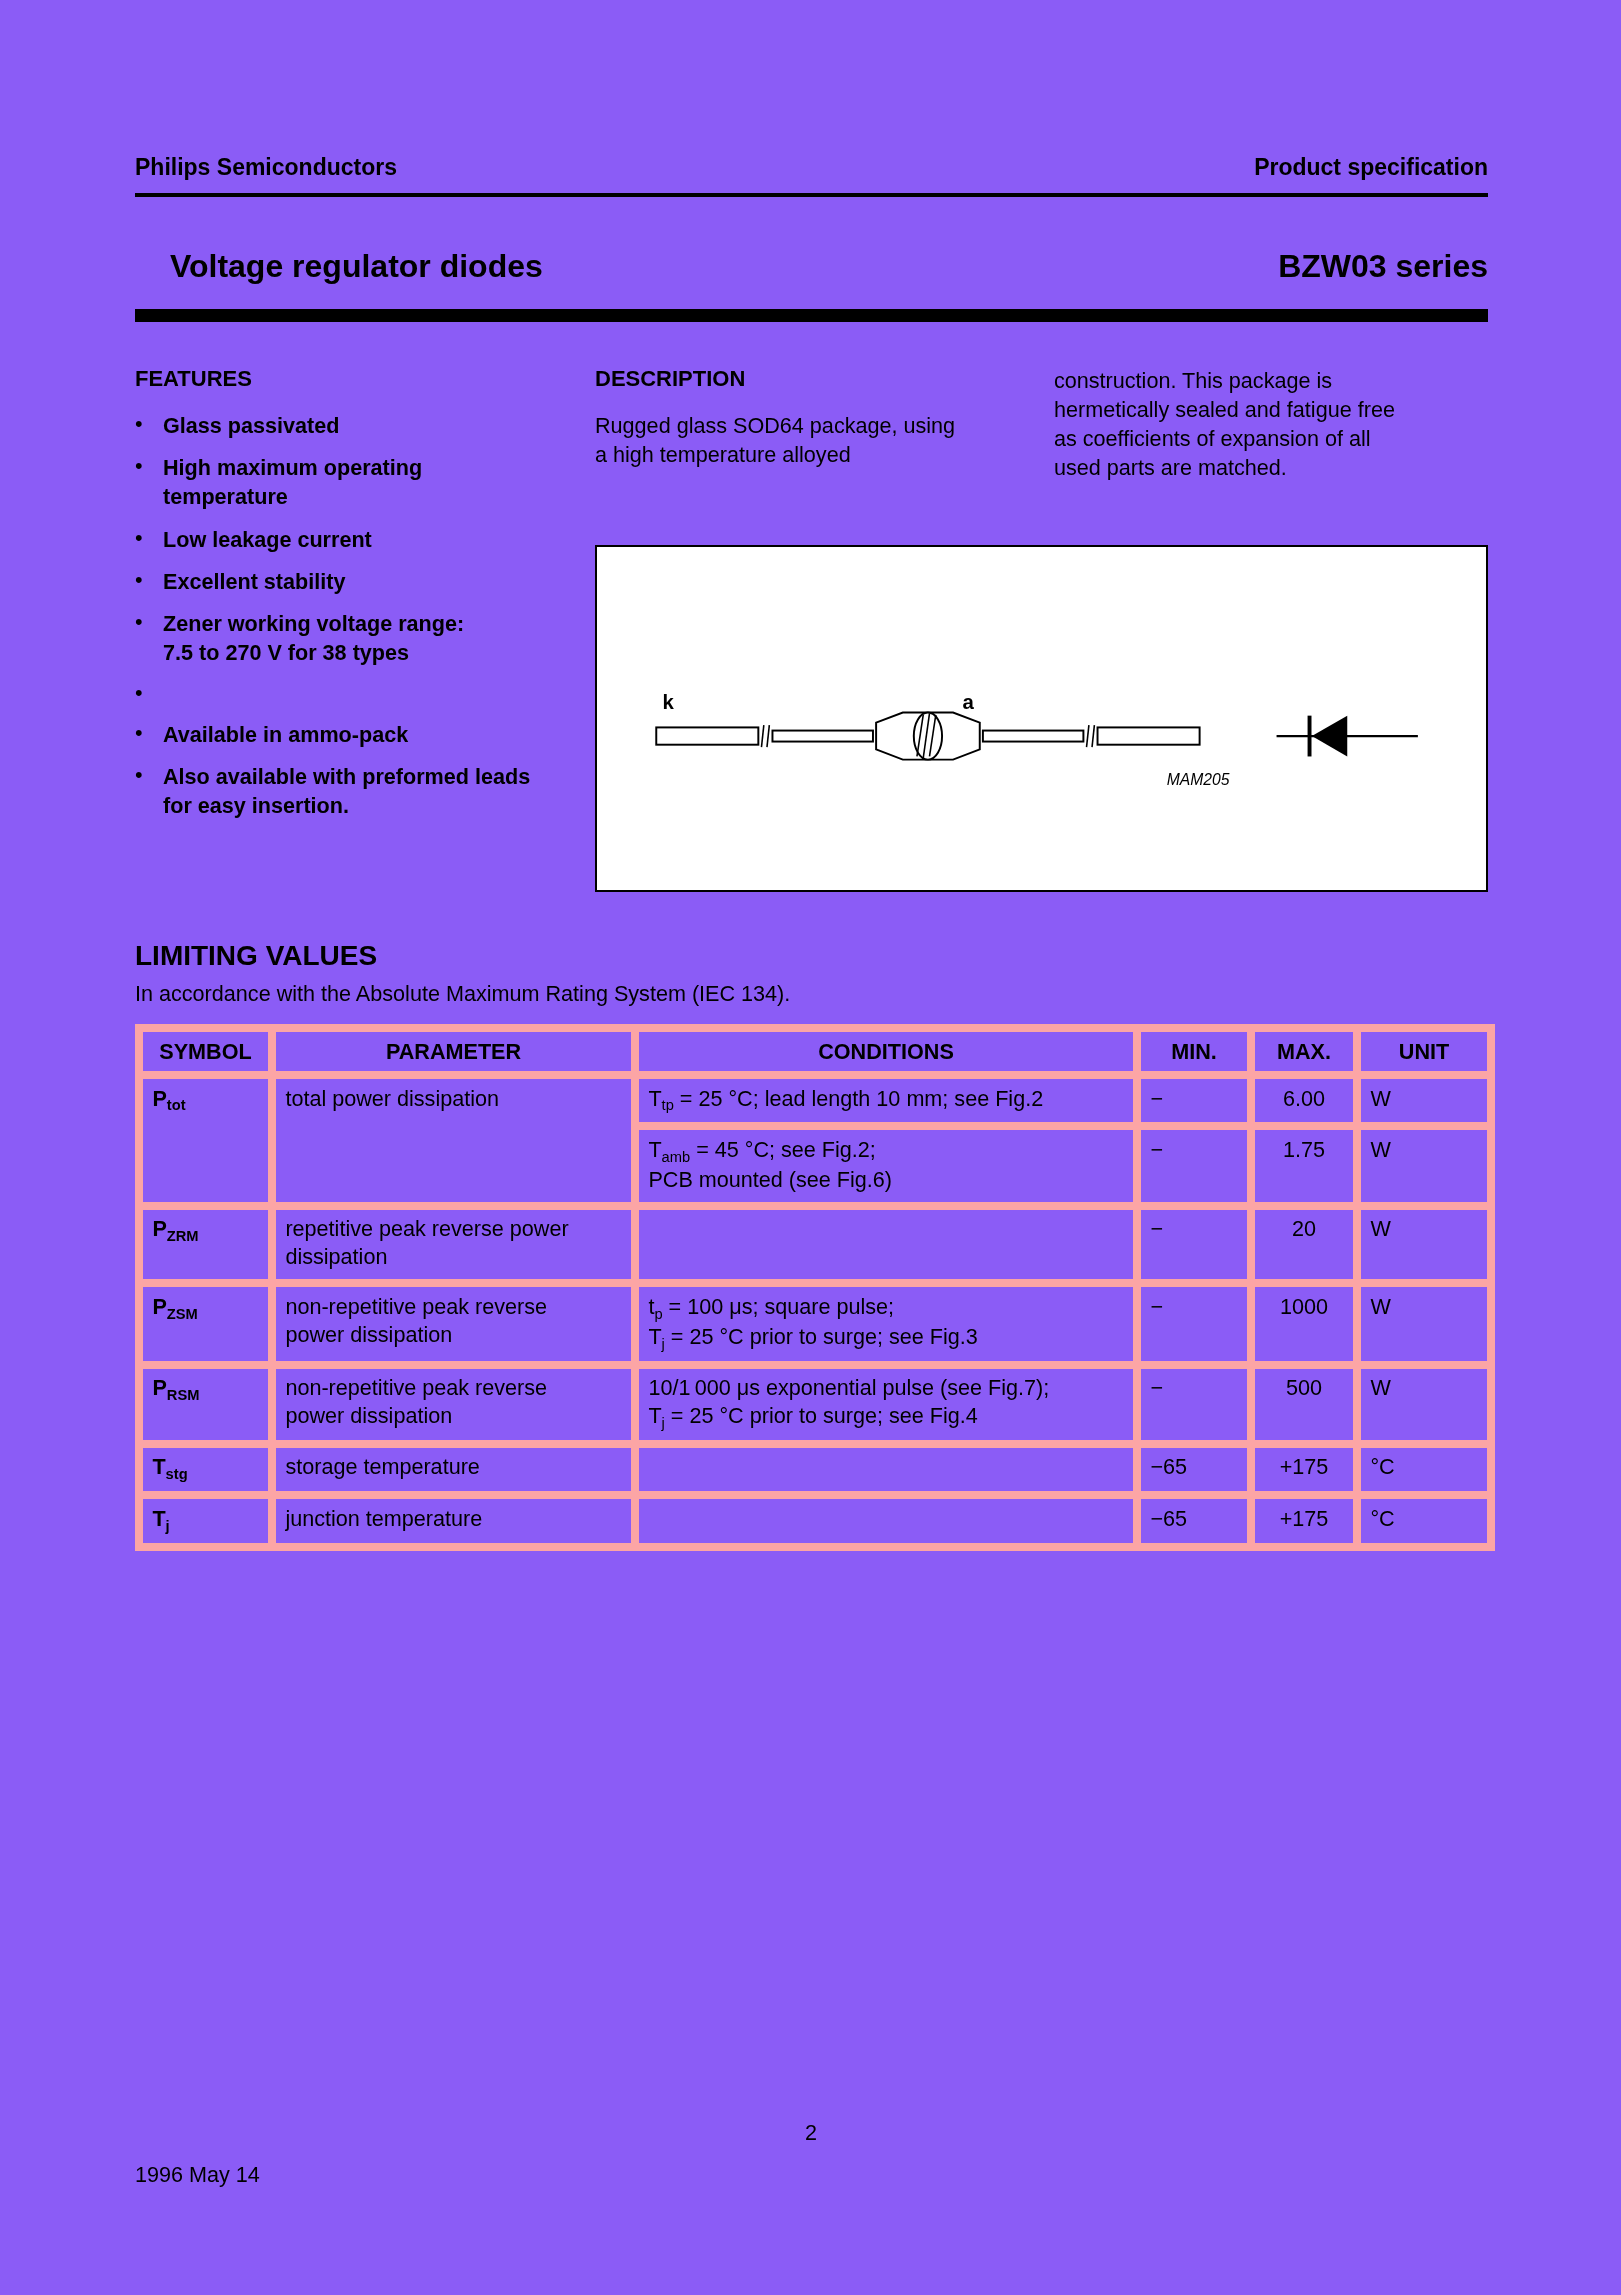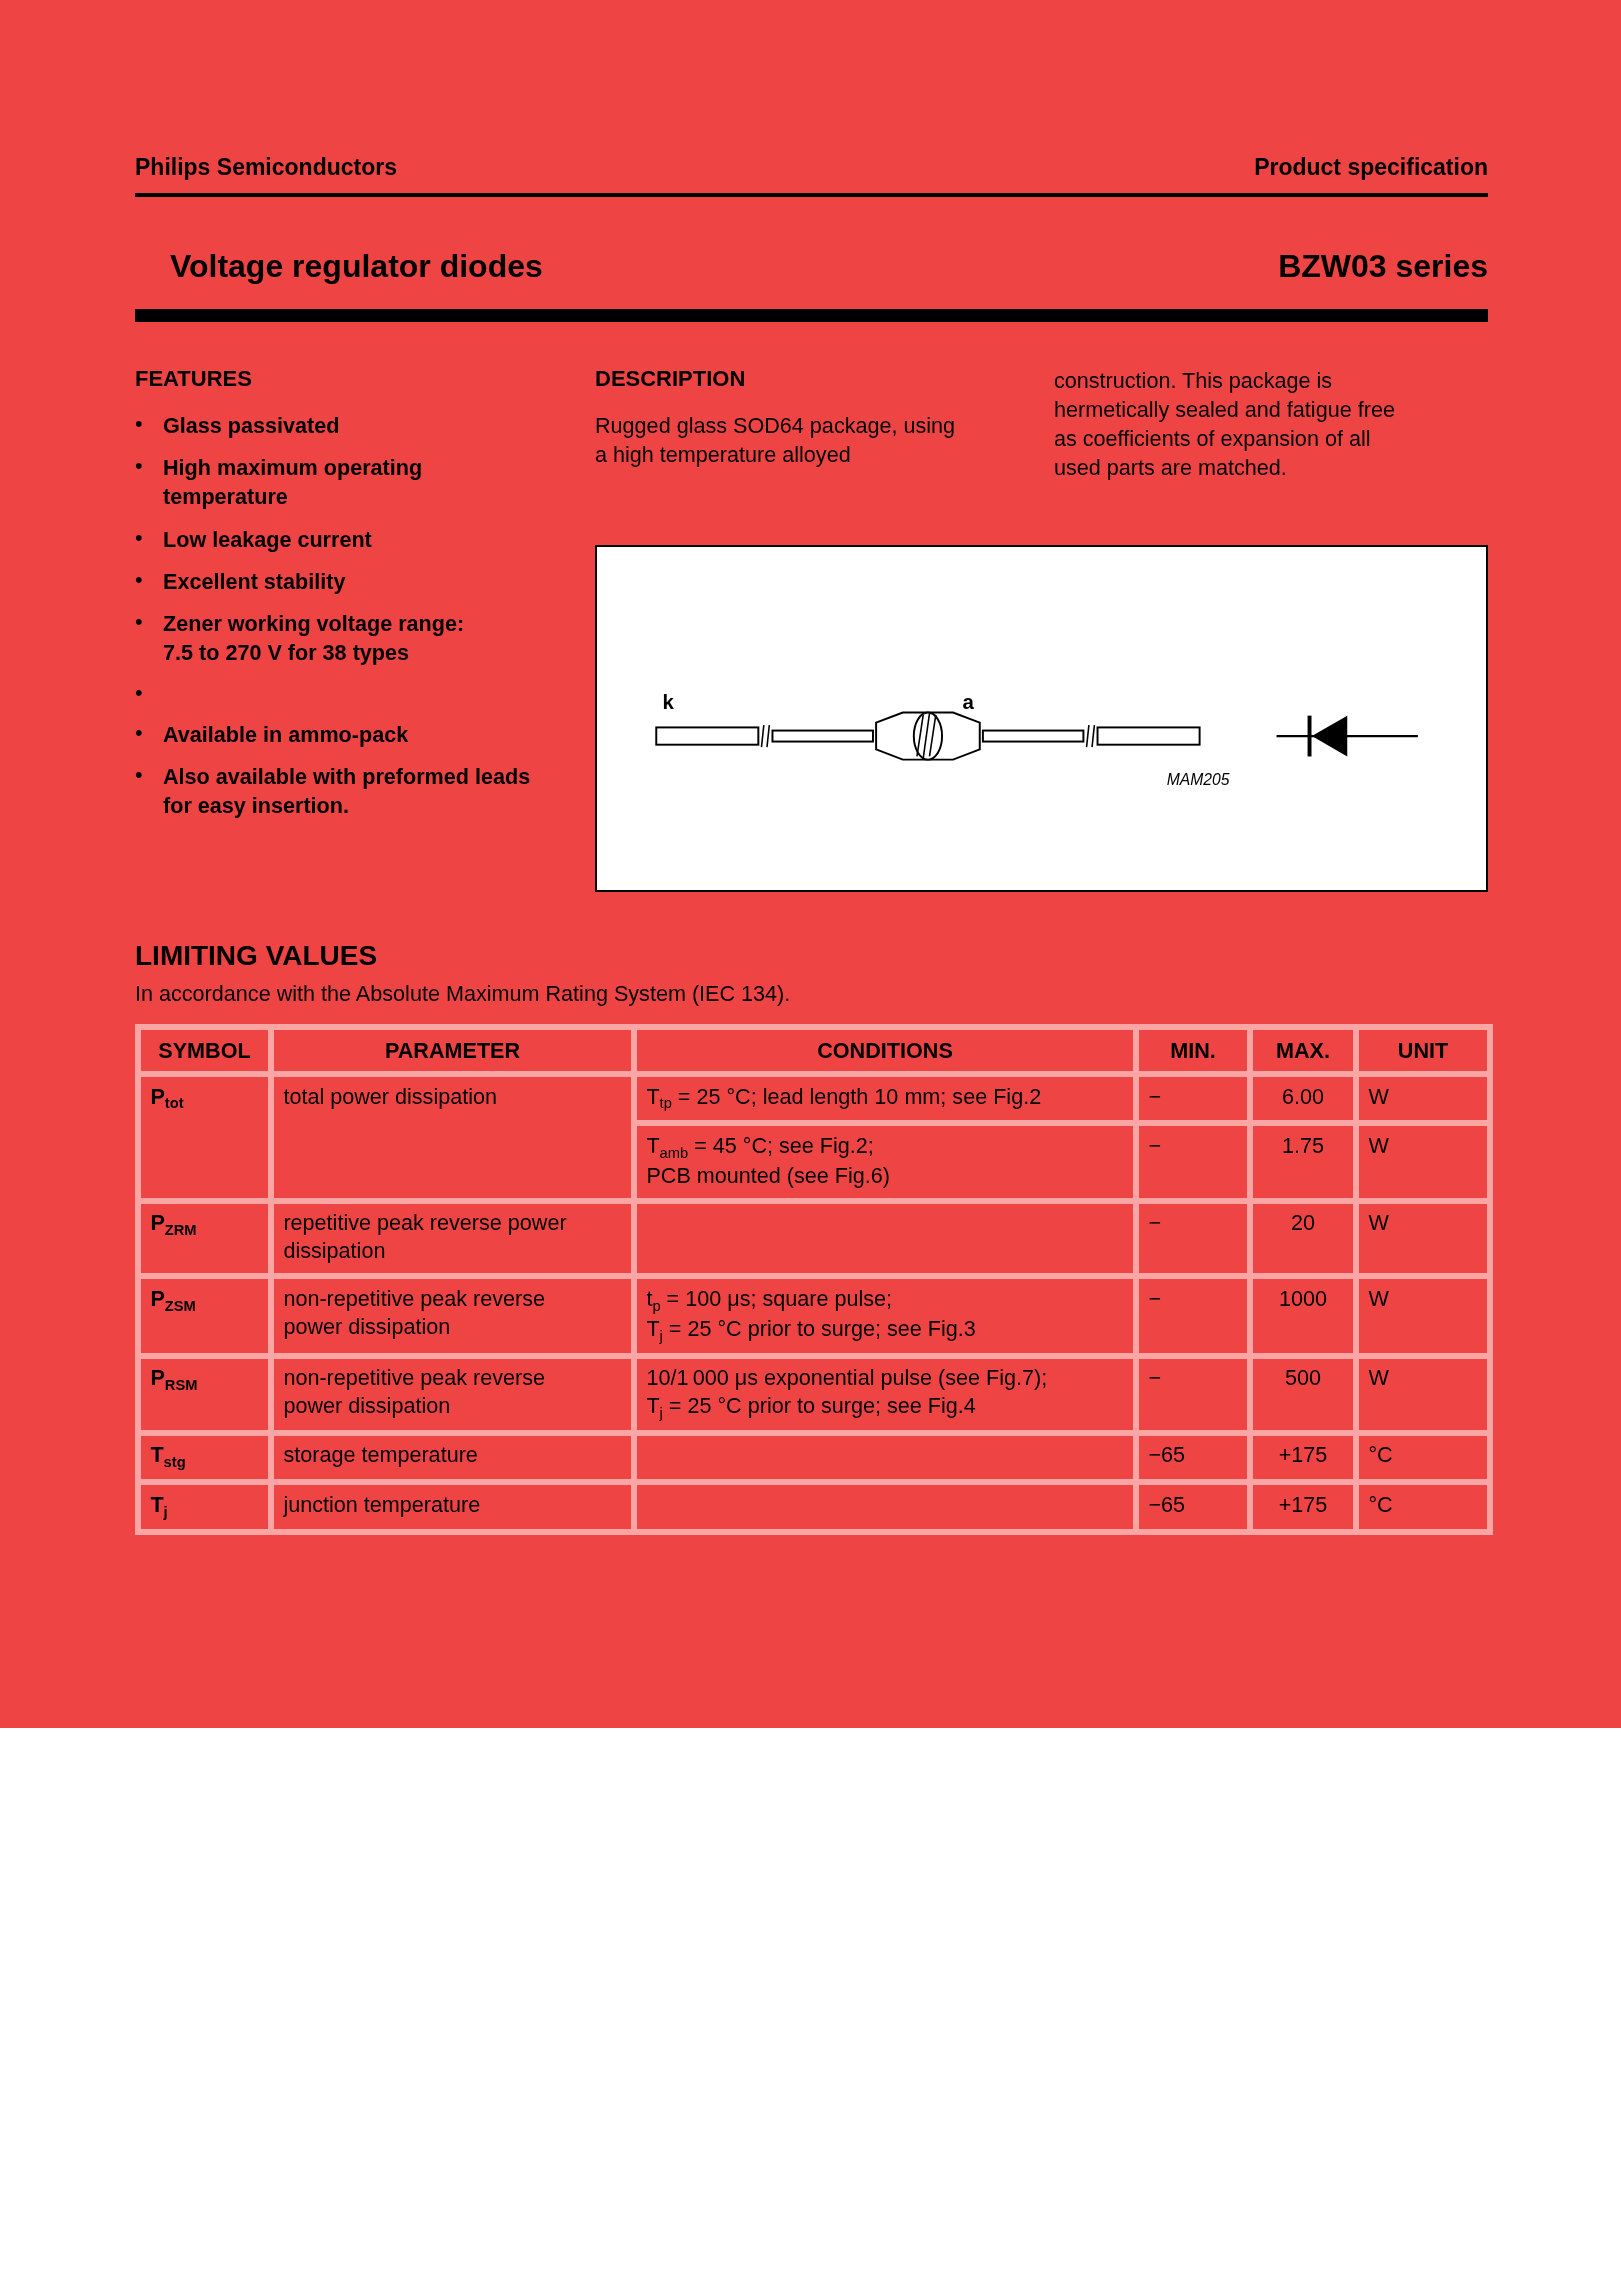--- a/index.html
+++ b/index.html
@@ -1,18 +1,18 @@
 <!DOCTYPE html>
 <html style="font-size:12.6px"><head>
 <meta charset="utf-8">
 <style>
   * { box-sizing: border-box; }
   html, body { margin: 0; padding: 0; background: #ffffff; }
   body { font-family: "Liberation Sans", "DejaVu Sans", sans-serif; color: #000; }
-  #page { position: relative; width: 1622px; height: 1728px; background: #ef4444; overflow: hidden; }
+  #page { position: relative; width: 1622px; height: 2295px; background: #8b5cf6; overflow: hidden; }
 
   .hdr { position: absolute; left: 135px; width: 1353px; top: 154px;
          display: flex; justify-content: space-between; font-size: 23px; font-weight: bold; }
   .hdr-rule { position: absolute; left: 135px; width: 1353px; top: 193px; height: 3.9px; background: #000; }
 
   .ttl { position: absolute; left: 135px; width: 1353px; top: 248px;
          display: flex; justify-content: space-between; align-items: baseline;
          font-size: 32px; font-weight: bold; }
   .ttl-left { padding-left: 35px; }
   .ttl-rule { position: absolute; left: 135px; width: 1353px; top: 309px; height: 13.3px; background: #000; }
@@ -34,21 +34,21 @@
             border: 2.4px solid #000; background: #fff; }
   .figure svg { position: absolute; left: 20.4px; top: 79px; }
   .fig-caption { position: absolute; left: 0; right: 0; bottom: 23.6px; text-align: center; font-size: 21.6px; }
 
   .lv-h { position: absolute; left: 135px; top: 940px; font-size: 28px; font-weight: bold; }
   .lv-intro { position: absolute; left: 135px; top: 981px; font-size: 21.6px; }
 
   table.lv { position: absolute; left: 135px; top: 1024px; width: 1353px;
              border-collapse: collapse; table-layout: fixed;
              font-size: 21.6px; border: 2.4px solid #000; }
-  table.lv th, table.lv td { border: 6px solid #fca5a5; }
+  table.lv th, table.lv td { border: 8px solid #fca5a5; }
   table.lv th { font-weight: bold; text-align: center; height: 47px; padding: 4.7px 7.9px;
                 vertical-align: middle; font-size: 21.6px; }
   table.lv td { vertical-align: top; padding: 5.5px 9.4px 7.9px 9.4px; line-height: 28px; }
   td.sym, th.sym-h { text-align: left; padding-left: 11.8px; font-weight: bold; }
   td.min { text-align: left; padding-left: 14px; }
   td.max { text-align: center; }
   td.unit, th.unit-h { text-align: left; padding-left: 12.6px; }
   sub { font-size: 68%; vertical-align: baseline; position: relative; top: 0.33em; }
 
   .footer-date { position: absolute; left: 135px; top: 2120px; font-size: 21.6px; margin-top: 42px; }

